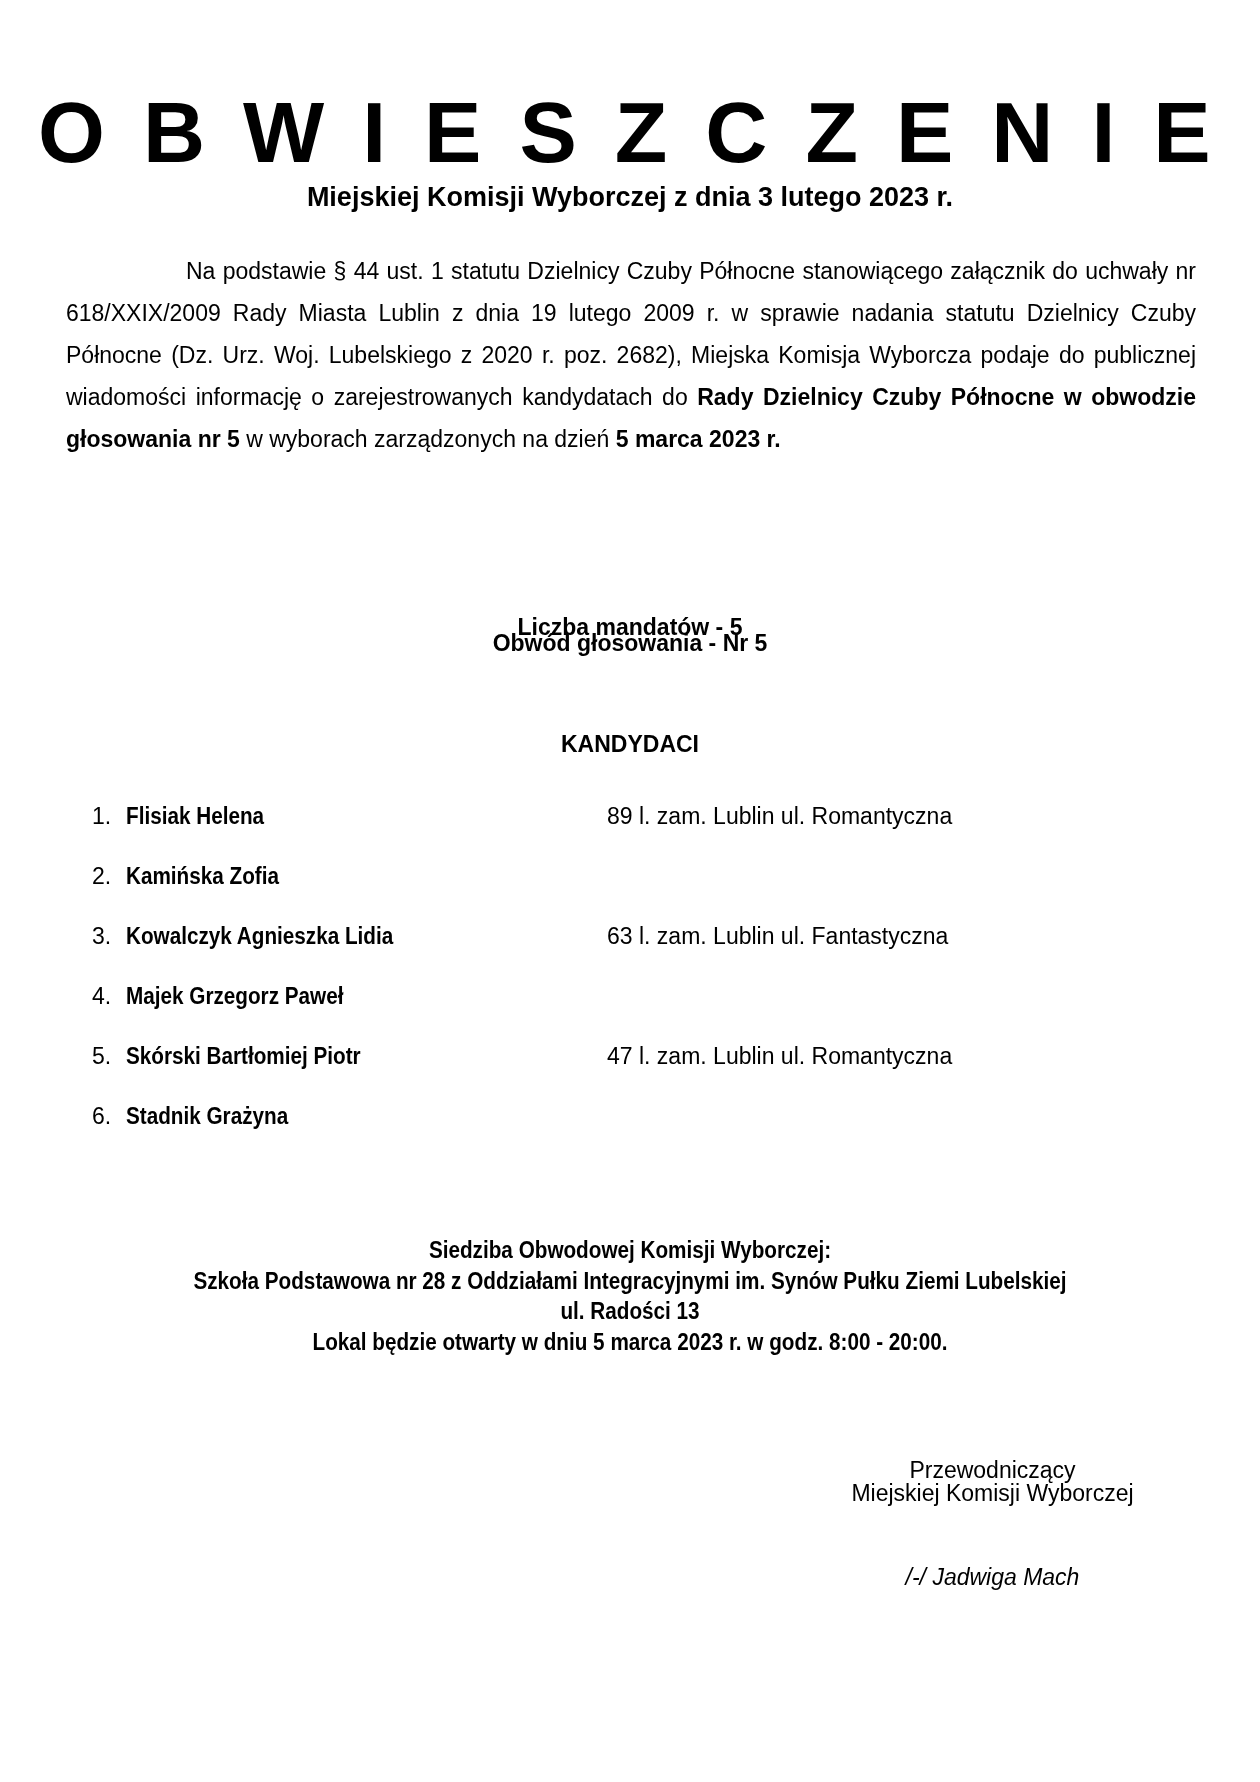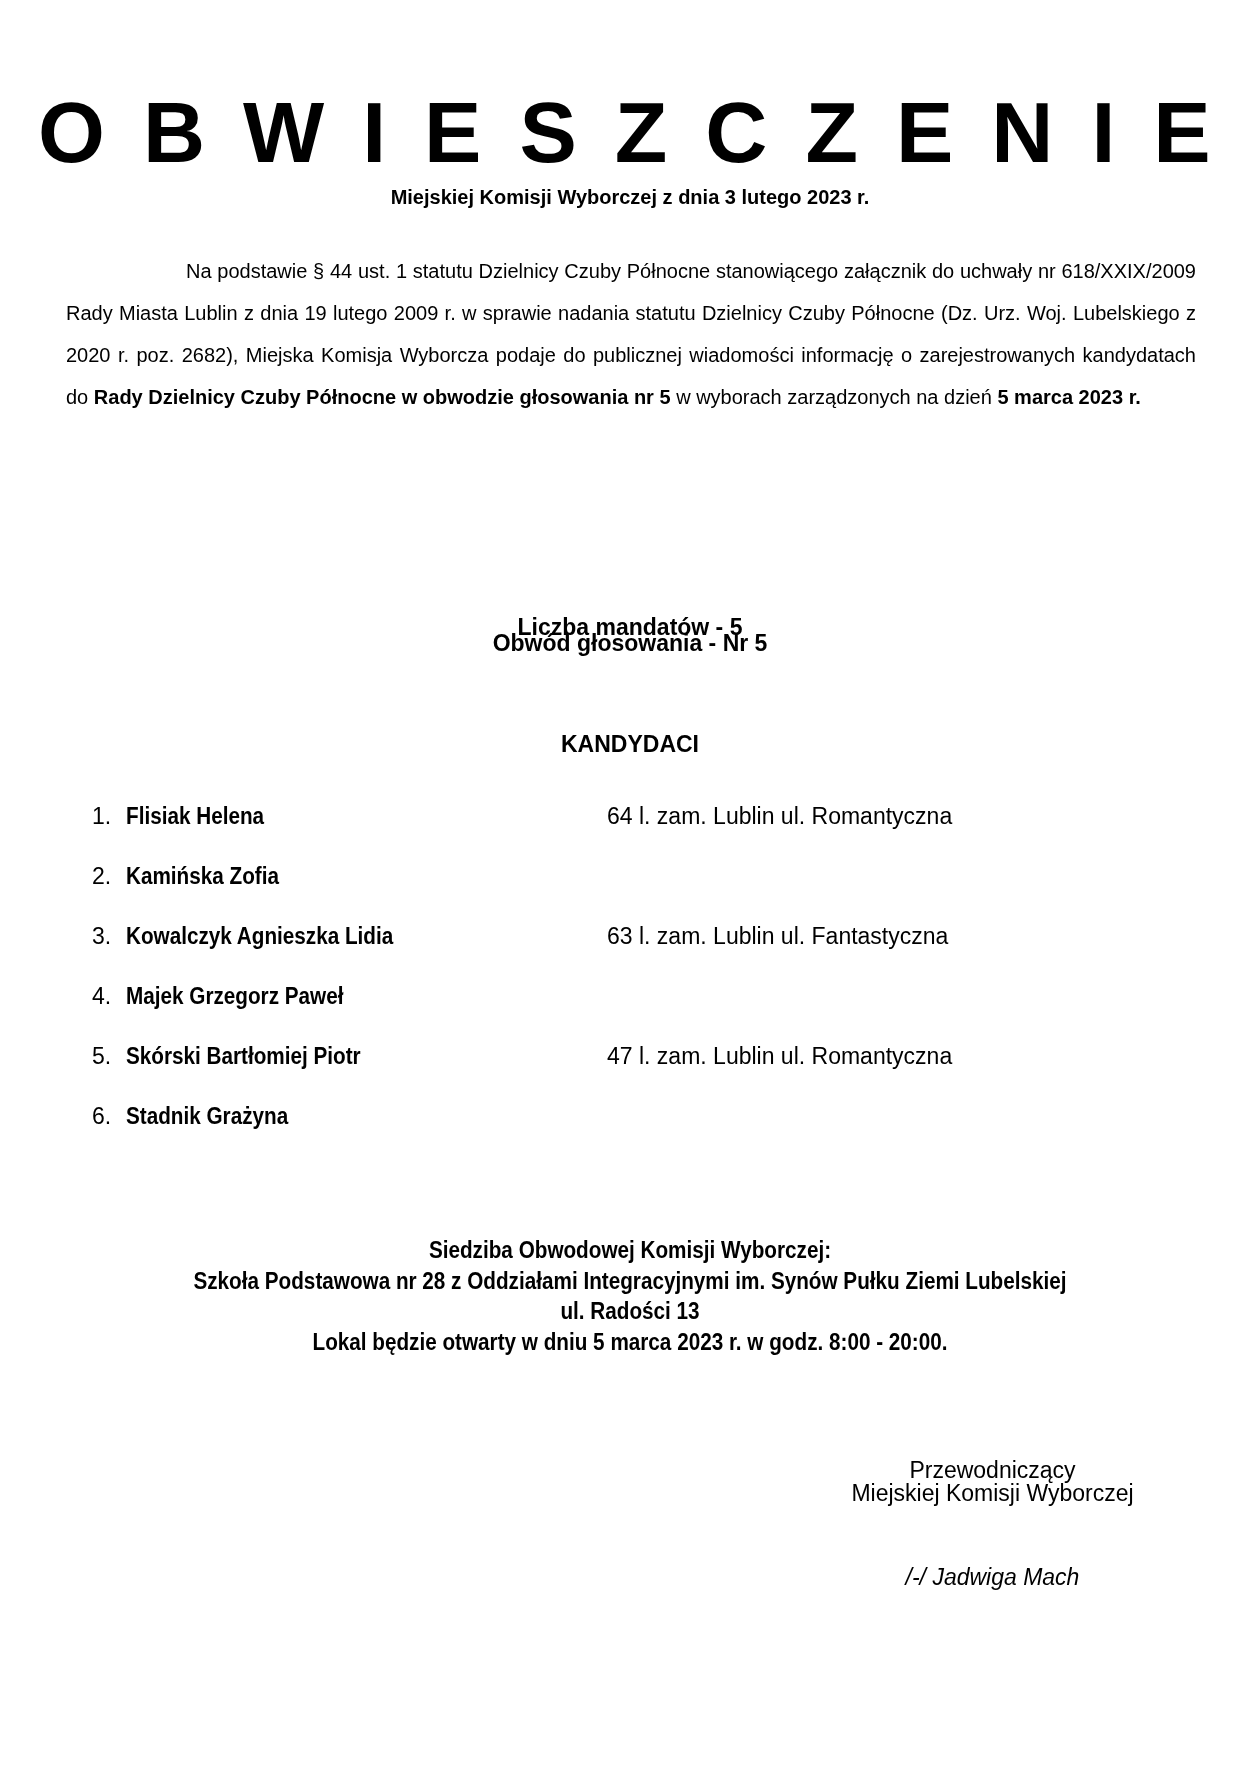--- a/index.html
+++ b/index.html
@@ -3,24 +3,24 @@
 <meta charset="utf-8">
 <style>
   html, body { margin: 0; padding: 0; background: #ffffff; }
   body { width: 1260px; height: 1782px; position: relative; overflow: hidden; color: #000; font-family: "Liberation Sans", sans-serif; }
   .abs { position: absolute; }
   .title {
     left: 0; width: 1092px; top: 84px; text-align: center;
     font-weight: bold; font-size: 86px; line-height: 96px;
     letter-spacing: 38px; padding-left: 38px; box-sizing: border-box;
   }
-  .subtitle { left: 0; width: 1260px; top: 183px; text-align: center; font-weight: bold; font-size: 20px; line-height: 28px; }
+  .subtitle { left: 0; width: 1260px; top: 183px; text-align: center; font-weight: bold; font-size: 27px; line-height: 28px; }
   .para {
     left: 66px; width: 1130px; top: 250px;
-    font-size: 20px; line-height: 42px; text-align: justify;
+    font-size: 23px; line-height: 42px; text-align: justify;
     text-indent: 120px;
   }
   .para b { font-weight: bold; }
   .center-bold { left: 0; width: 1260px; text-align: center; font-weight: bold; font-size: 23px; line-height: 31px; }
   .cand-row { left: 0; width: 1260px; height: 40px; font-size: 23px; line-height: 40px; }
   .cand-num { position: absolute; left: 92px; width: 32px; }
   .cand-name { position: absolute; left: 126px; font-weight: bold; transform: scaleX(0.9); transform-origin: left center; }
   .cand-info { position: absolute; left: 607px; }
   .sig { left: 820px; width: 345px; text-align: center; font-size: 23px; line-height: 24px; }
   .sig-name { font-style: italic; margin-top: 32px; }
@@ -34,21 +34,21 @@
 <div class="abs para"><span>Na podstawie § 44 ust. 1 statutu Dzielnicy Czuby Północne stanowiącego załącznik do uchwały nr 618/XXIX/2009 Rady Miasta Lublin z dnia 19 lutego 2009 r. w sprawie nadania statutu Dzielnicy Czuby Północne (Dz. Urz. Woj. Lubelskiego z 2020 r. poz. 2682), Miejska Komisja Wyborcza podaje do publicznej wiadomości informację o zarejestrowanych kandydatach do </span><b>Rady Dzielnicy Czuby Północne w obwodzie głosowania nr 5</b><span> w wyborach zarządzonych na dzień </span><b>5 marca 2023 r.</b></div>
 
 <div class="abs center-bold" style="top:581px;margin-top:47px;">Obwód głosowania - Nr 5</div>
 <div class="abs center-bold" style="top:612px;">Liczba mandatów - 5</div>
 
 <div class="abs center-bold" style="top:729px;">KANDYDACI</div>
 
 <div class="abs cand-row" style="top:796px;">
   <span class="cand-num">1.</span>
   <span class="cand-name">Flisiak Helena</span>
-  <span class="cand-info">64 l.  zam. Lublin ul. Romantyczna</span>
+  <span class="cand-info">89 l.  zam. Lublin ul. Romantyczna</span>
 </div>
 <div class="abs cand-row" style="top:856px;">
   <span class="cand-num">2.</span>
   <span class="cand-name">Kamińska Zofia</span>
 </div>
 <div class="abs cand-row" style="top:916px;">
   <span class="cand-num">3.</span>
   <span class="cand-name">Kowalczyk Agnieszka Lidia</span>
   <span class="cand-info">63 l.  zam. Lublin ul. Fantastyczna</span>
 </div>

